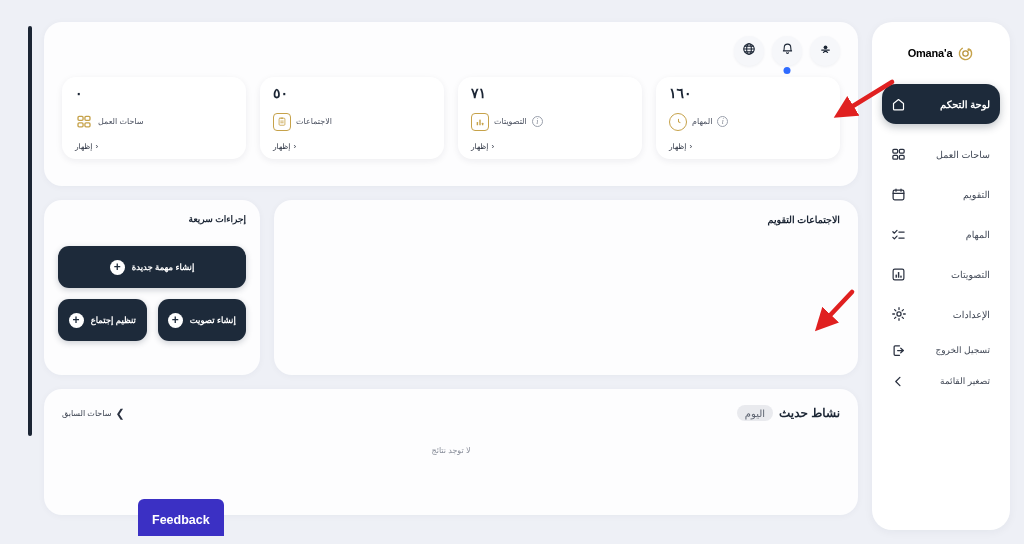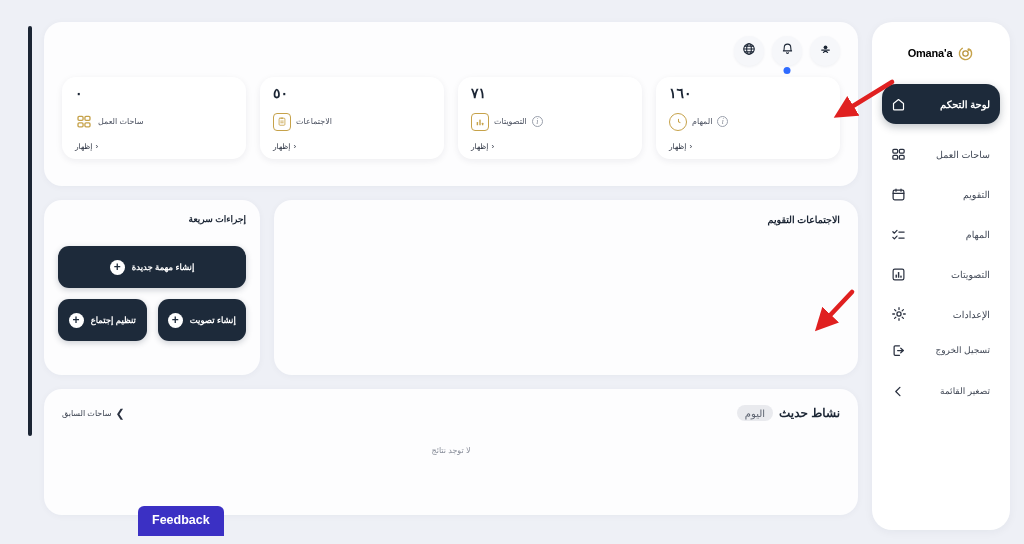--- a/index.html
+++ b/index.html
@@ -87,21 +87,21 @@
     background: #1d2a3a;
     color: #ffffff;
     border-radius: 14px;
     height: 40px;
     box-shadow: 0 3px 8px rgba(29,42,58,.28);
   }
   .nav-item.active .nav-label { font-weight: 600; font-size: 10px; }
   .nav-spacer-1 { height: 7px; }
   .nav-gap { flex: 1 1 auto; }
 
-  .nav-bottom { display: flex; flex-direction: column; gap: 11px; padding-bottom: 4px; }
+  .nav-bottom { display: flex; flex-direction: column; gap: 1px; padding-bottom: 4px; }
   .nav-bottom .nav-item { height: 30px; font-size: 9px; }
 
   
   .main {
     position: absolute;
     left: 44px;
     right: 166px;
     top: 22px;
     bottom: 8px;
   }
@@ -252,21 +252,21 @@
 
   
   .feedback-btn {
     position: absolute;
     left: 94px;
     bottom: 0;
     background: #3b30c4;
     color: #ffffff;
     font-size: 12.5px;
     font-weight: 700;
-    padding: 7px 14px 9px;
+    padding: 14px 14px 9px;
     border-radius: 6px 6px 0 0;
     cursor: pointer;
     direction: ltr;
   }
 
   
   .anno { position: absolute; pointer-events: none; }
   .anno-1 { left: 826px; top: 78px; width: 70px; height: 44px; }
   .anno-2 { left: 806px; top: 286px; width: 54px; height: 54px; }
 </style>

